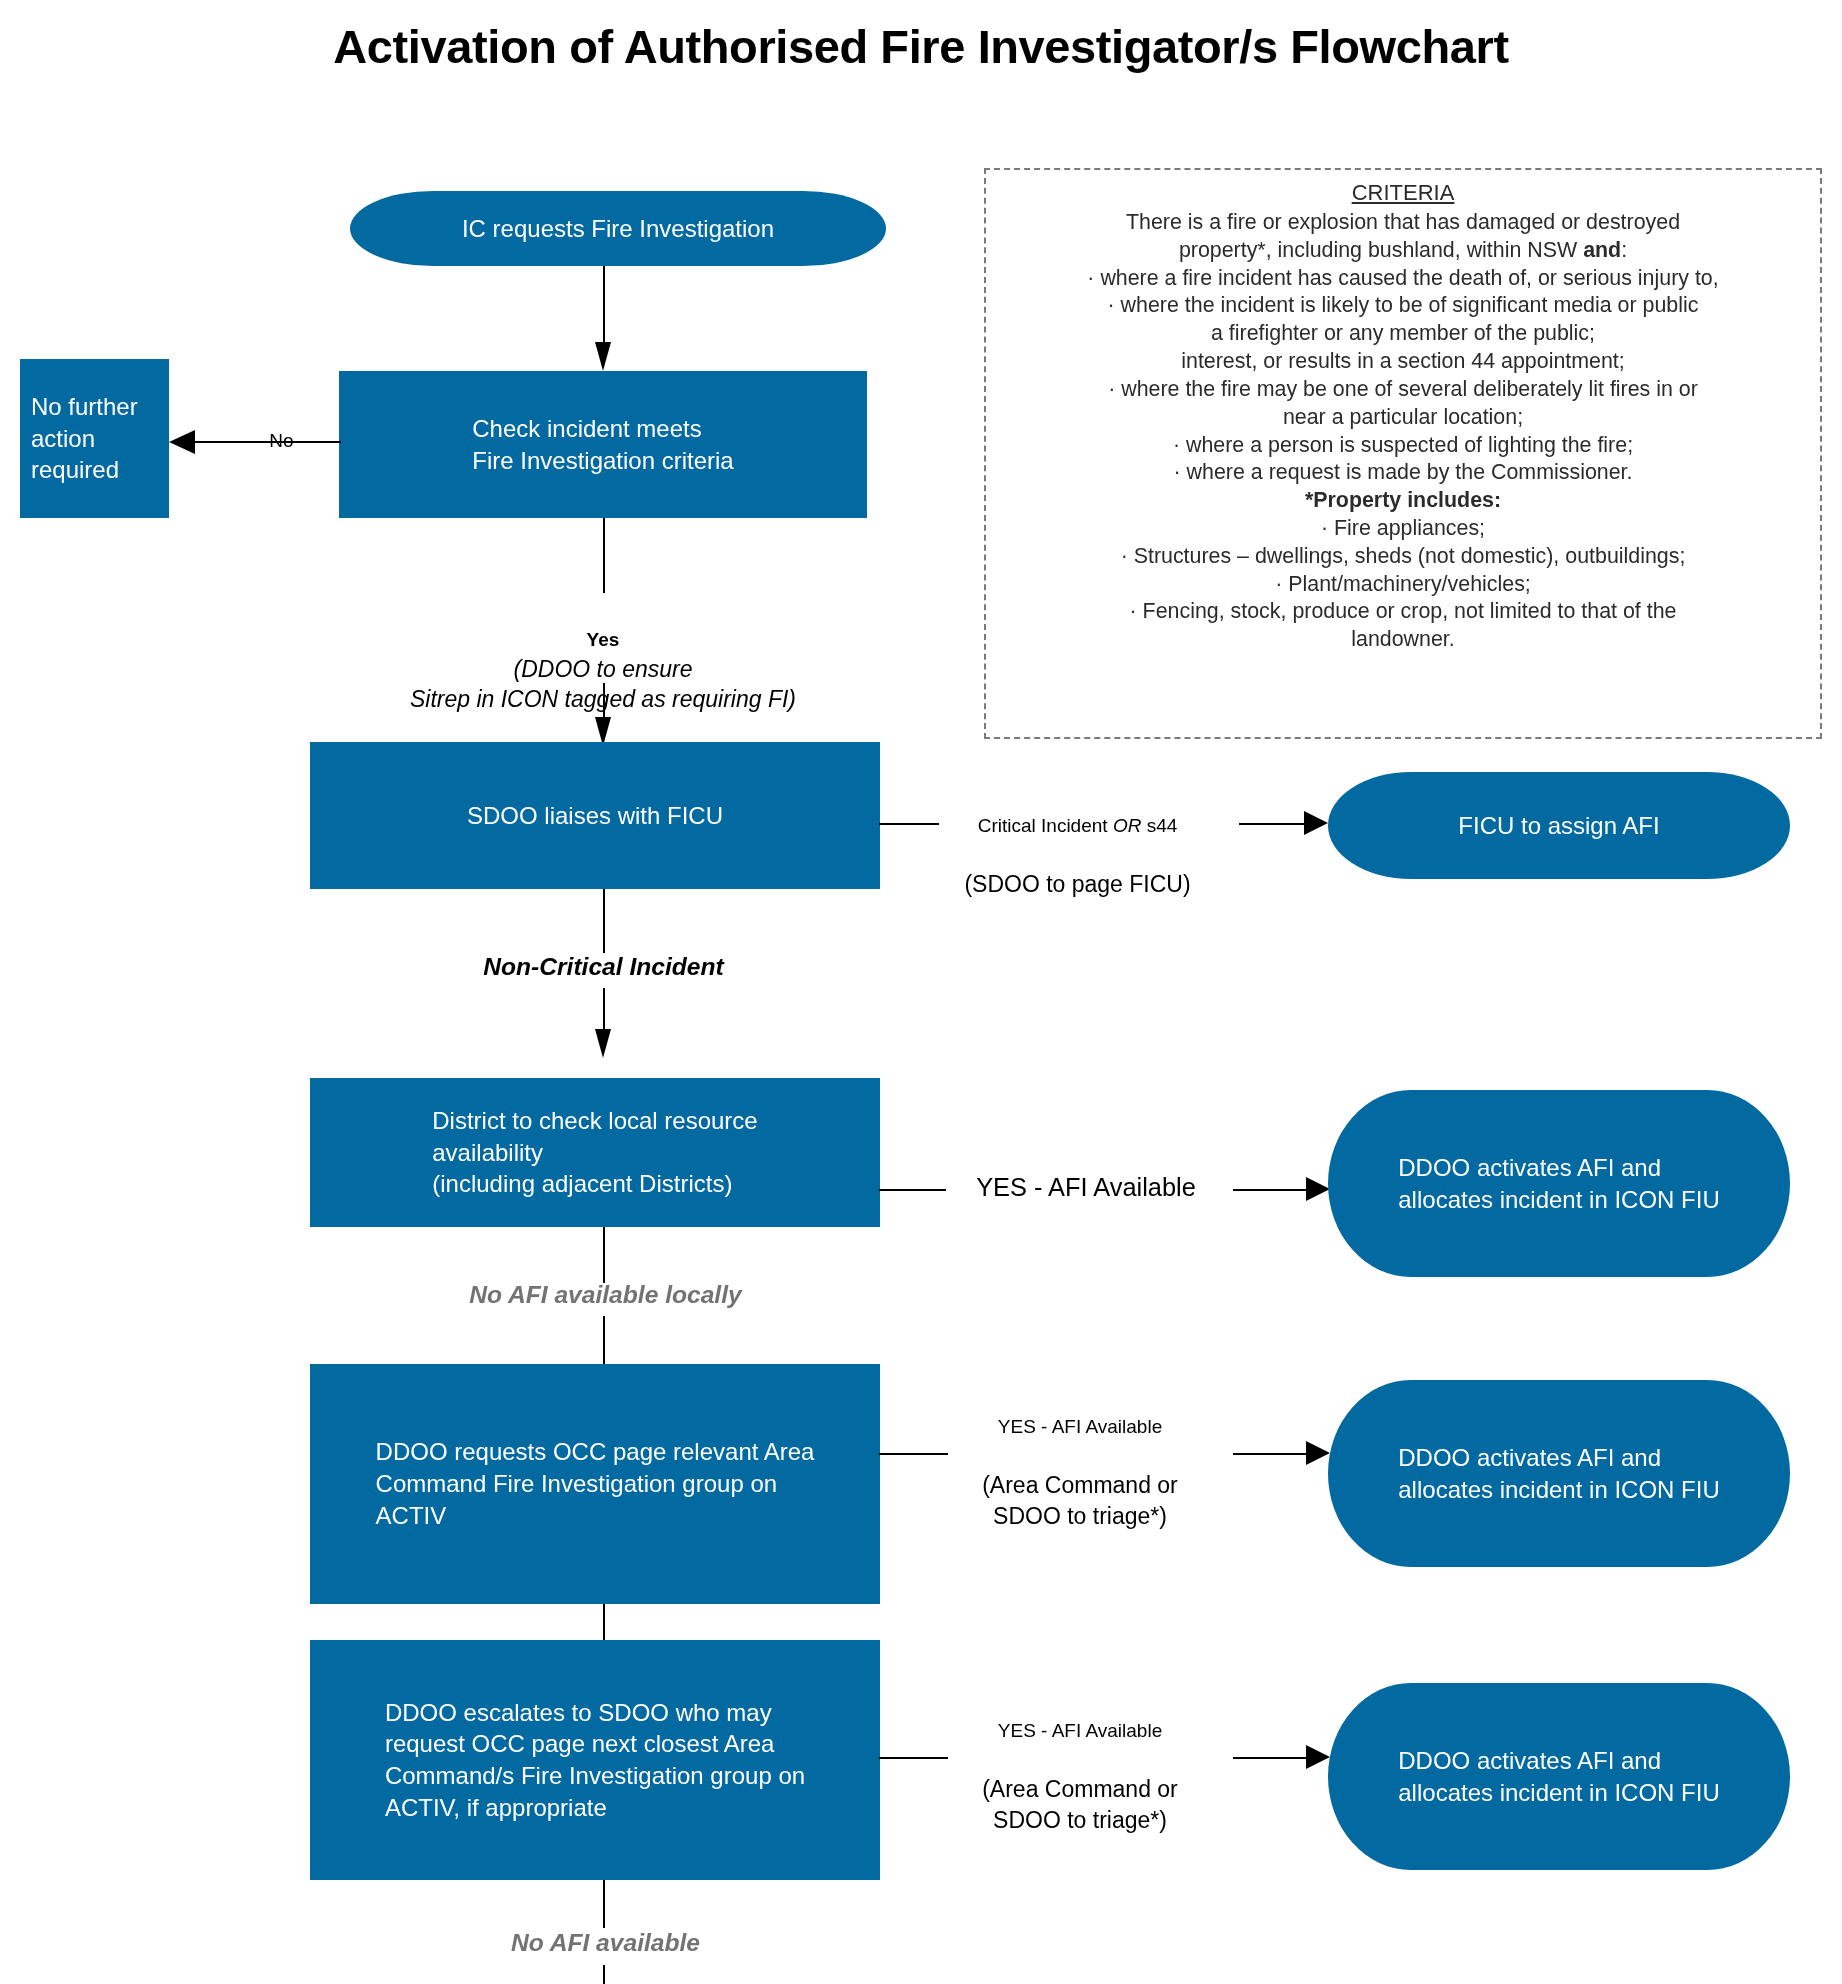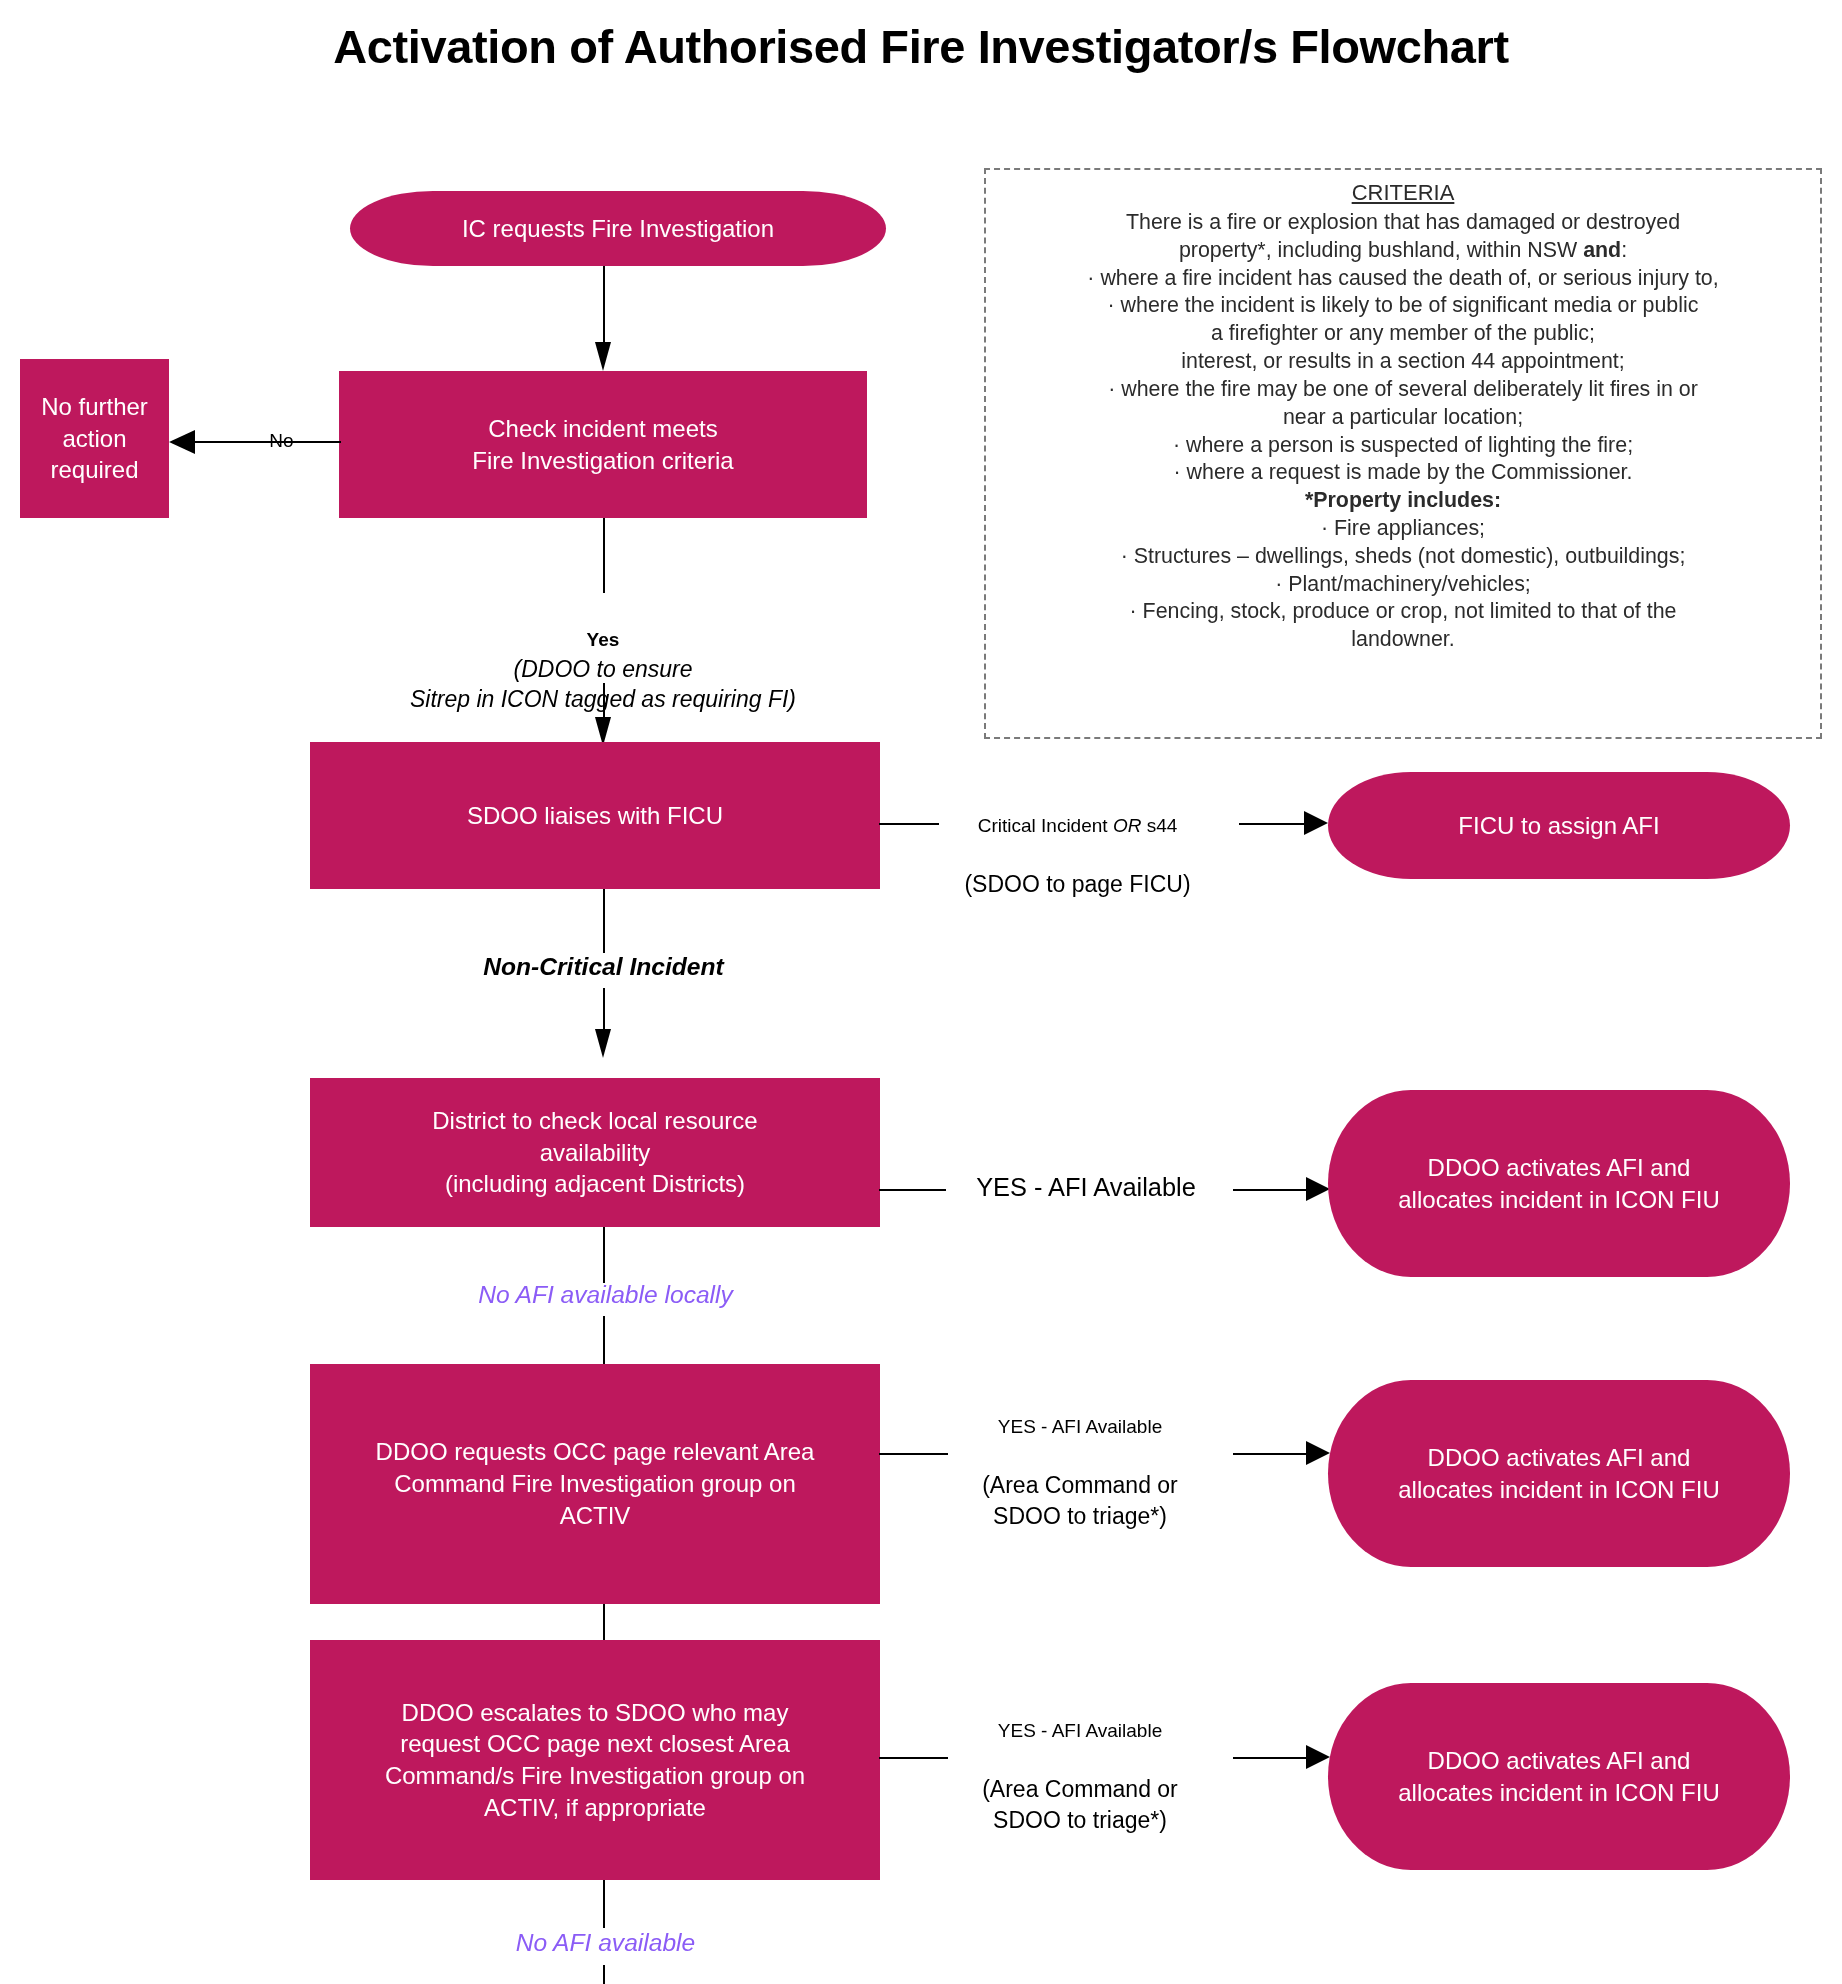--- a/index.html
+++ b/index.html
@@ -24,48 +24,47 @@
     text-align: center;
     font-size: 47px;
     font-weight: bold;
     color: #000000;
     letter-spacing: -0.4px;
   }
 
   
   .node {
     position: absolute;
-    background: #be185d;
+    background: #0369a1;
     color: #ffffff;
     display: flex;
     align-items: center;
     justify-content: center;
-    text-align: center;
     font-size: 24px;
     line-height: 1.32;
     padding: 4px 11px;
   }
   .node.pill  { border-radius: 83px / 50%; }
   .node.rect  { border-radius: 0; }
 
   
   .elabel {
     position: absolute;
     color: #000000;
     font-size: 23px;
     line-height: 1.34;
     text-align: center;
     white-space: pre-line;
   }
   .elabel .big  { font-size: 19px; }
   .elabel .ital { font-style: italic; }
   .elabel.red {
-    color: #8b5cf6;
+    color: #737373;
     font-style: italic;
-    font-weight: normal;
+    font-weight: bold;
   }
 
   
   .vline {
     position: absolute;
     width: 1.6px;
     background: #000000;
   }
   .hline {
     position: absolute;

